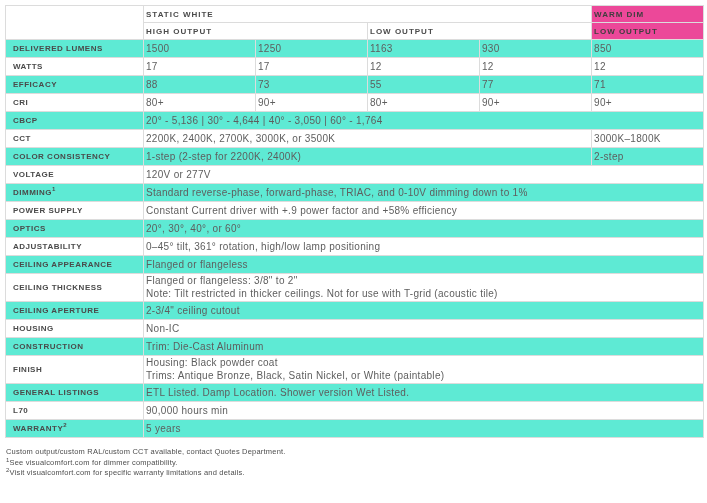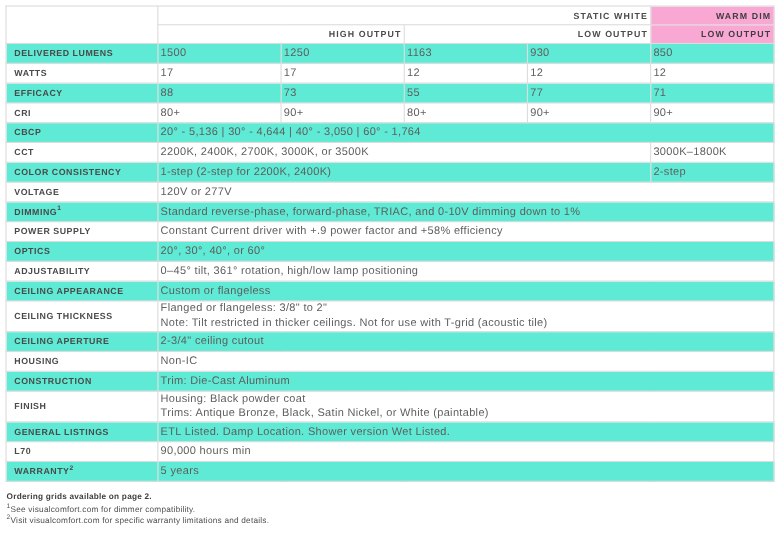--- a/index.html
+++ b/index.html
@@ -22,26 +22,26 @@
     padding: 0 2px;
     vertical-align: middle;
   }
   
   .spec thead th {
     height: 17px;
     font-size: 8px;
     font-weight: bold;
     letter-spacing: 1px;
     color: #4b4b4b;
-    text-align: right;
+    text-align: left;
     background: #ffffff;
   }
   .spec .corner { background: #ffffff; }
   .spec .warm {
-    background: #f9a8d4;
+    background: #ec4899;
     color: #3e3e3e;
   }
   .spec thead tr + tr th.warm { border-top-color: rgba(255,255,255,0.75); }
 
   
   .spec tbody tr { height: 18px; }
   .spec tbody tr.gray { background: #5eead4; }
   .spec tbody tr.white { background: #ffffff; }
   .spec tbody th.label {
     text-align: left;
@@ -160,21 +160,21 @@
         <tr class="gray">
           <th class="label">OPTICS</th>
           <td colspan="5">20°, 30°, 40°, or 60°</td>
         </tr>
         <tr class="white">
           <th class="label">ADJUSTABILITY</th>
           <td colspan="5">0–45° tilt, 361° rotation, high/low lamp positioning</td>
         </tr>
         <tr class="gray">
           <th class="label">CEILING APPEARANCE</th>
-          <td colspan="5">Custom or flangeless</td>
+          <td colspan="5">Flanged or flangeless</td>
         </tr>
         <tr class="white">
           <th class="label">CEILING THICKNESS</th>
           <td colspan="5">
             <div>Flanged or flangeless: 3/8" to 2"</div>
             <div>Note: Tilt restricted in thicker ceilings. Not for use with T-grid (acoustic tile)</div>
           </td>
         </tr>
         <tr class="gray">
           <th class="label">CEILING APERTURE</th>
@@ -204,17 +204,17 @@
           <td colspan="5">90,000 hours min</td>
         </tr>
         <tr class="gray">
           <th class="label">WARRANTY<sup>2</sup></th>
           <td colspan="5">5 years</td>
         </tr>
       </tbody>
   </table>
 
   <div class="footnotes" id="footnotes">
-      <div class="fn-bold">Ordering grids available on page 2.</div>
+      <div>Custom output/custom RAL/custom CCT available, contact Quotes Department.</div>
       <div><sup>1</sup>See visualcomfort.com for dimmer compatibility.</div>
       <div><sup>2</sup>Visit visualcomfort.com for specific warranty limitations and details.</div>
     </div>
 </div>
 
 </body></html>

